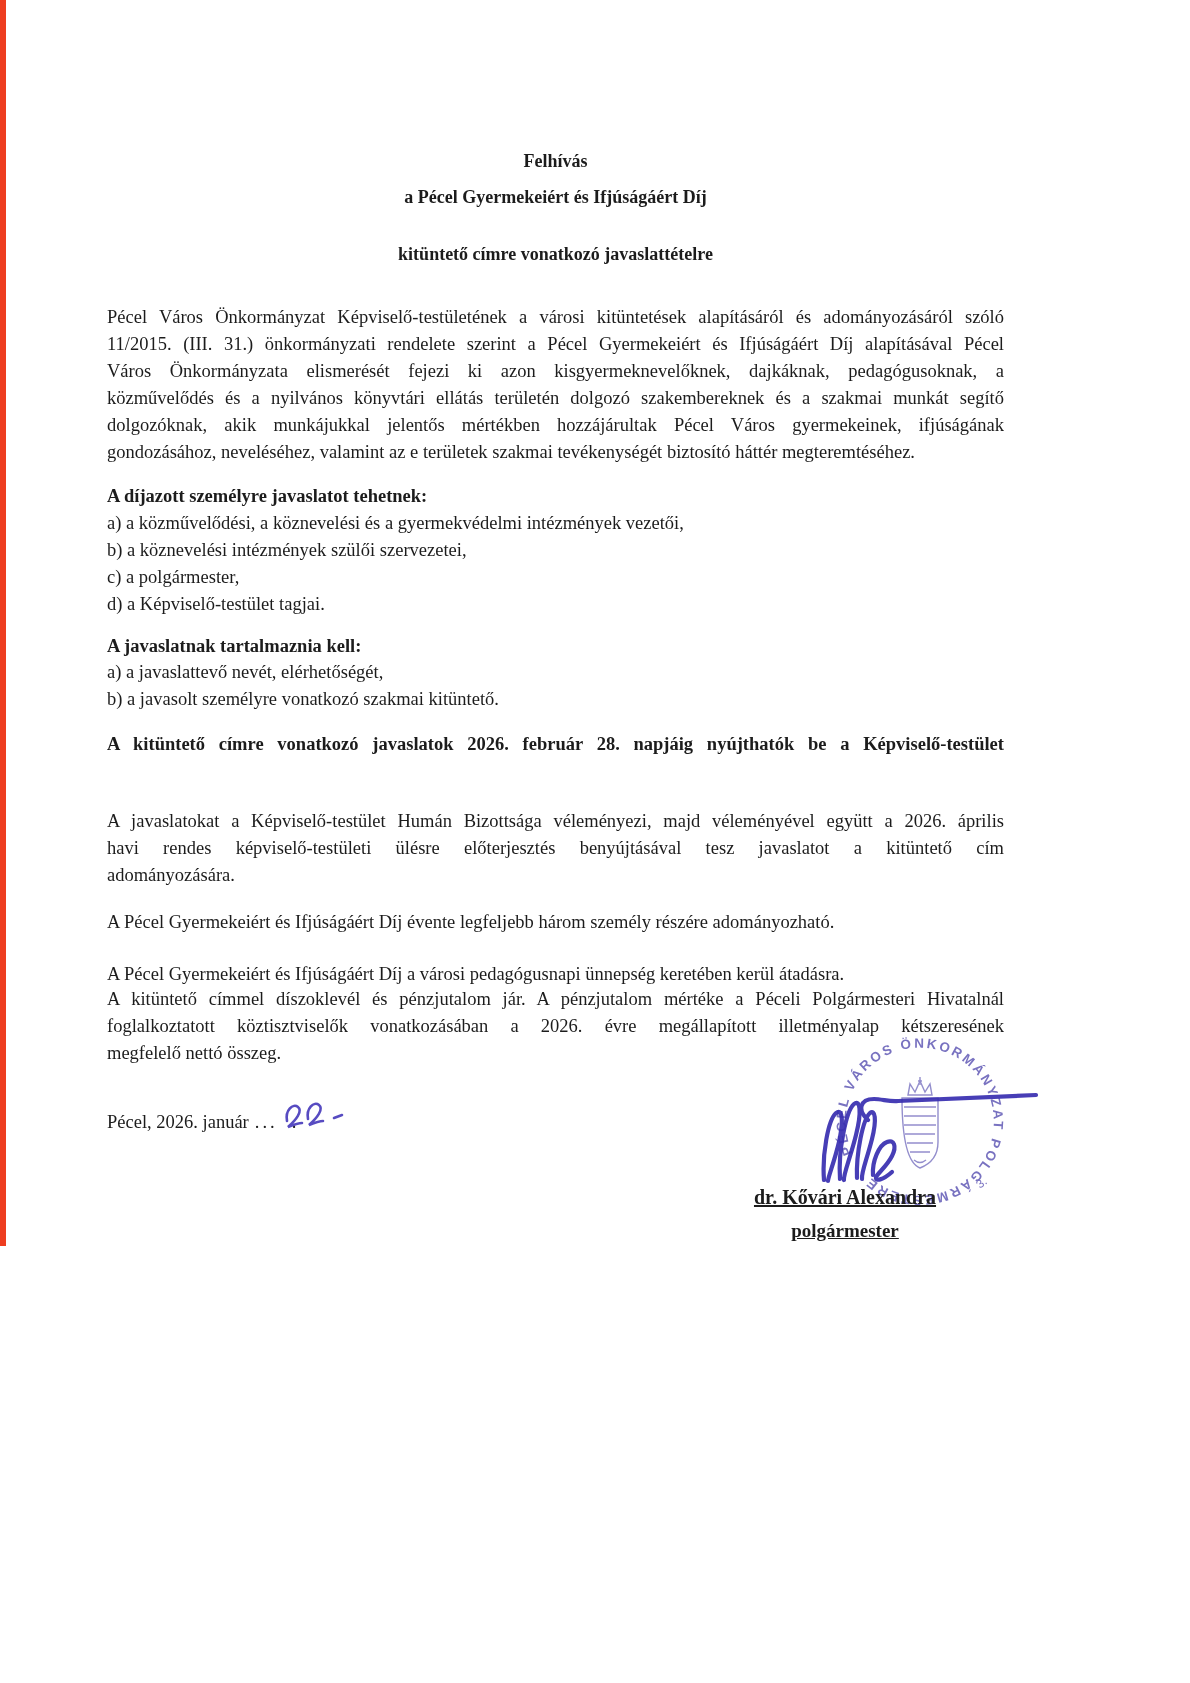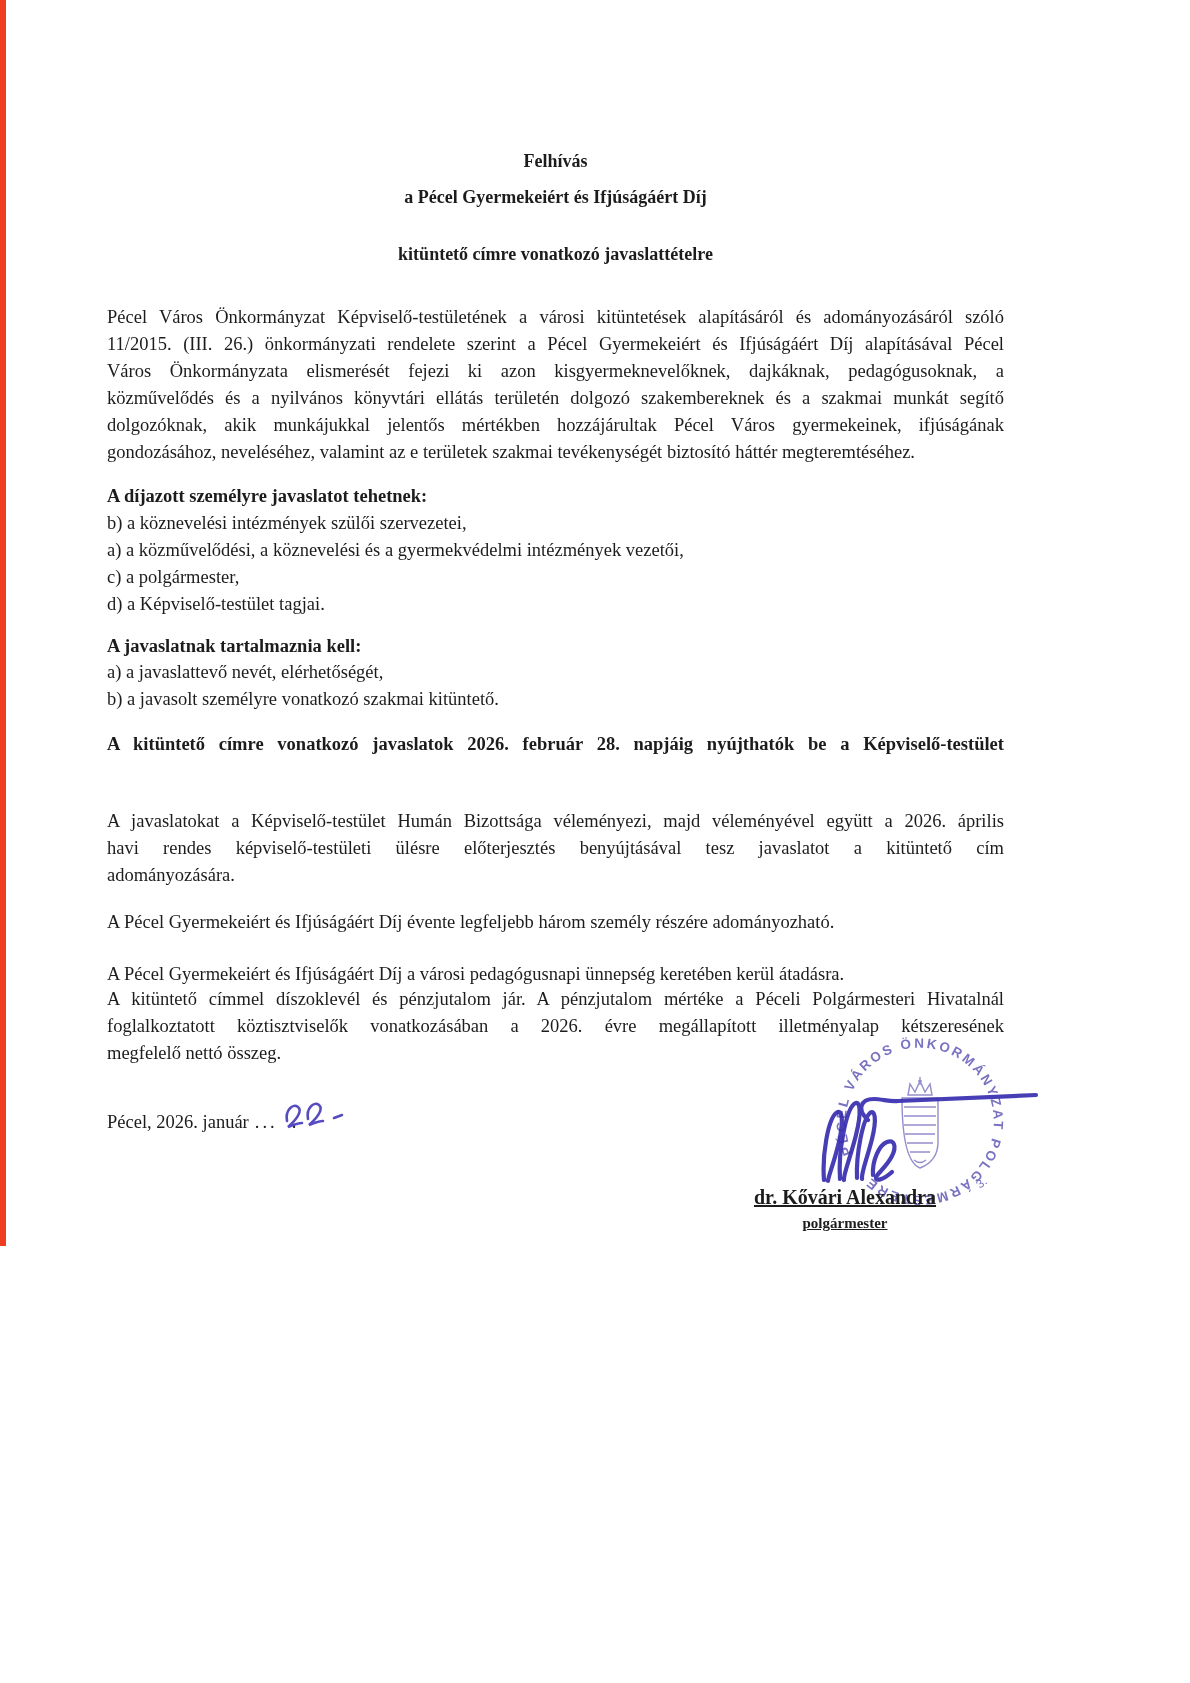--- a/index.html
+++ b/index.html
@@ -11,49 +11,49 @@
   .title{text-align:center;font-weight:bold;font-size:18px;line-height:20px;}
   .body{font-size:18.5px;}
   .bold{font-weight:bold;}
   .tl{line-height:27px;white-space:normal;}
   .jl{text-align:justify;text-align-last:justify;-moz-text-align-last:justify;}
   .dateline{font-size:18.5px;line-height:27px;}
   .dots{letter-spacing:3px;margin-left:6px;}
   .suffix{margin-left:14px;}
   .name-block{position:absolute;left:640px;top:1184px;width:410px;text-align:center;
               font-weight:bold;font-size:20px;line-height:26px;text-decoration:underline;}
-  .role{font-size:15px;}
+  .role{font-size:19px;margin-top:8px;}
   .stamp{position:absolute;left:830px;top:1032px;}
   .sig{position:absolute;left:740px;top:1025px;}
   .hand22{position:absolute;left:278px;top:1092px;}
 </style>
 </head>
 <body>
 
 <div class="page">
   <div class="red-edge"></div>
 
   <div class="doc">
     <div class="abs title" style="top:151px">Felhívás</div>
     <div class="abs title" style="top:187px">a Pécel Gyermekeiért és Ifjúságáért Díj</div>
     <div class="abs title" style="top:244px">kitüntető címre vonatkozó javaslattételre</div>
 
     <div class="abs body" style="top:304px">
         <div class="tl jl">Pécel Város Önkormányzat Képviselő-testületének a városi kitüntetések alapításáról és adományozásáról szóló</div>
-        <div class="tl jl">11/2015. (III. 26.) önkormányzati rendelete szerint a Pécel Gyermekeiért és Ifjúságáért Díj alapításával Pécel</div>
+        <div class="tl jl">11/2015. (III. 31.) önkormányzati rendelete szerint a Pécel Gyermekeiért és Ifjúságáért Díj alapításával Pécel</div>
         <div class="tl jl">Város Önkormányzata elismerését fejezi ki azon kisgyermeknevelőknek, dajkáknak, pedagógusoknak, a</div>
         <div class="tl jl">közművelődés és a nyilvános könyvtári ellátás területén dolgozó szakembereknek és a szakmai munkát segítő</div>
         <div class="tl jl">dolgozóknak, akik munkájukkal jelentős mértékben hozzájárultak Pécel Város gyermekeinek, ifjúságának</div>
         <div class="tl">gondozásához, neveléséhez, valamint az e területek szakmai tevékenységét biztosító háttér megteremtéséhez.</div>
       </div>
 
     <div class="abs body bold tl" style="top:483px">A díjazott személyre javaslatot tehetnek:</div>
     <div class="abs body" style="top:510px">
+        <div class="tl">a) a közművelődési, a köznevelési és a gyermekvédelmi intézmények vezetői,</div>
         <div class="tl">b) a köznevelési intézmények szülői szervezetei,</div>
-        <div class="tl">a) a közművelődési, a köznevelési és a gyermekvédelmi intézmények vezetői,</div>
         <div class="tl">c) a polgármester,</div>
         <div class="tl">d) a Képviselő-testület tagjai.</div>
       </div>
 
     <div class="abs body bold tl" style="top:633px">A javaslatnak tartalmaznia kell:</div>
     <div class="abs body" style="top:659px">
         <div class="tl">a) a javaslattevő nevét, elérhetőségét,</div>
         <div class="tl">b) a javasolt személyre vonatkozó szakmai kitüntető.</div>
       </div>
 

